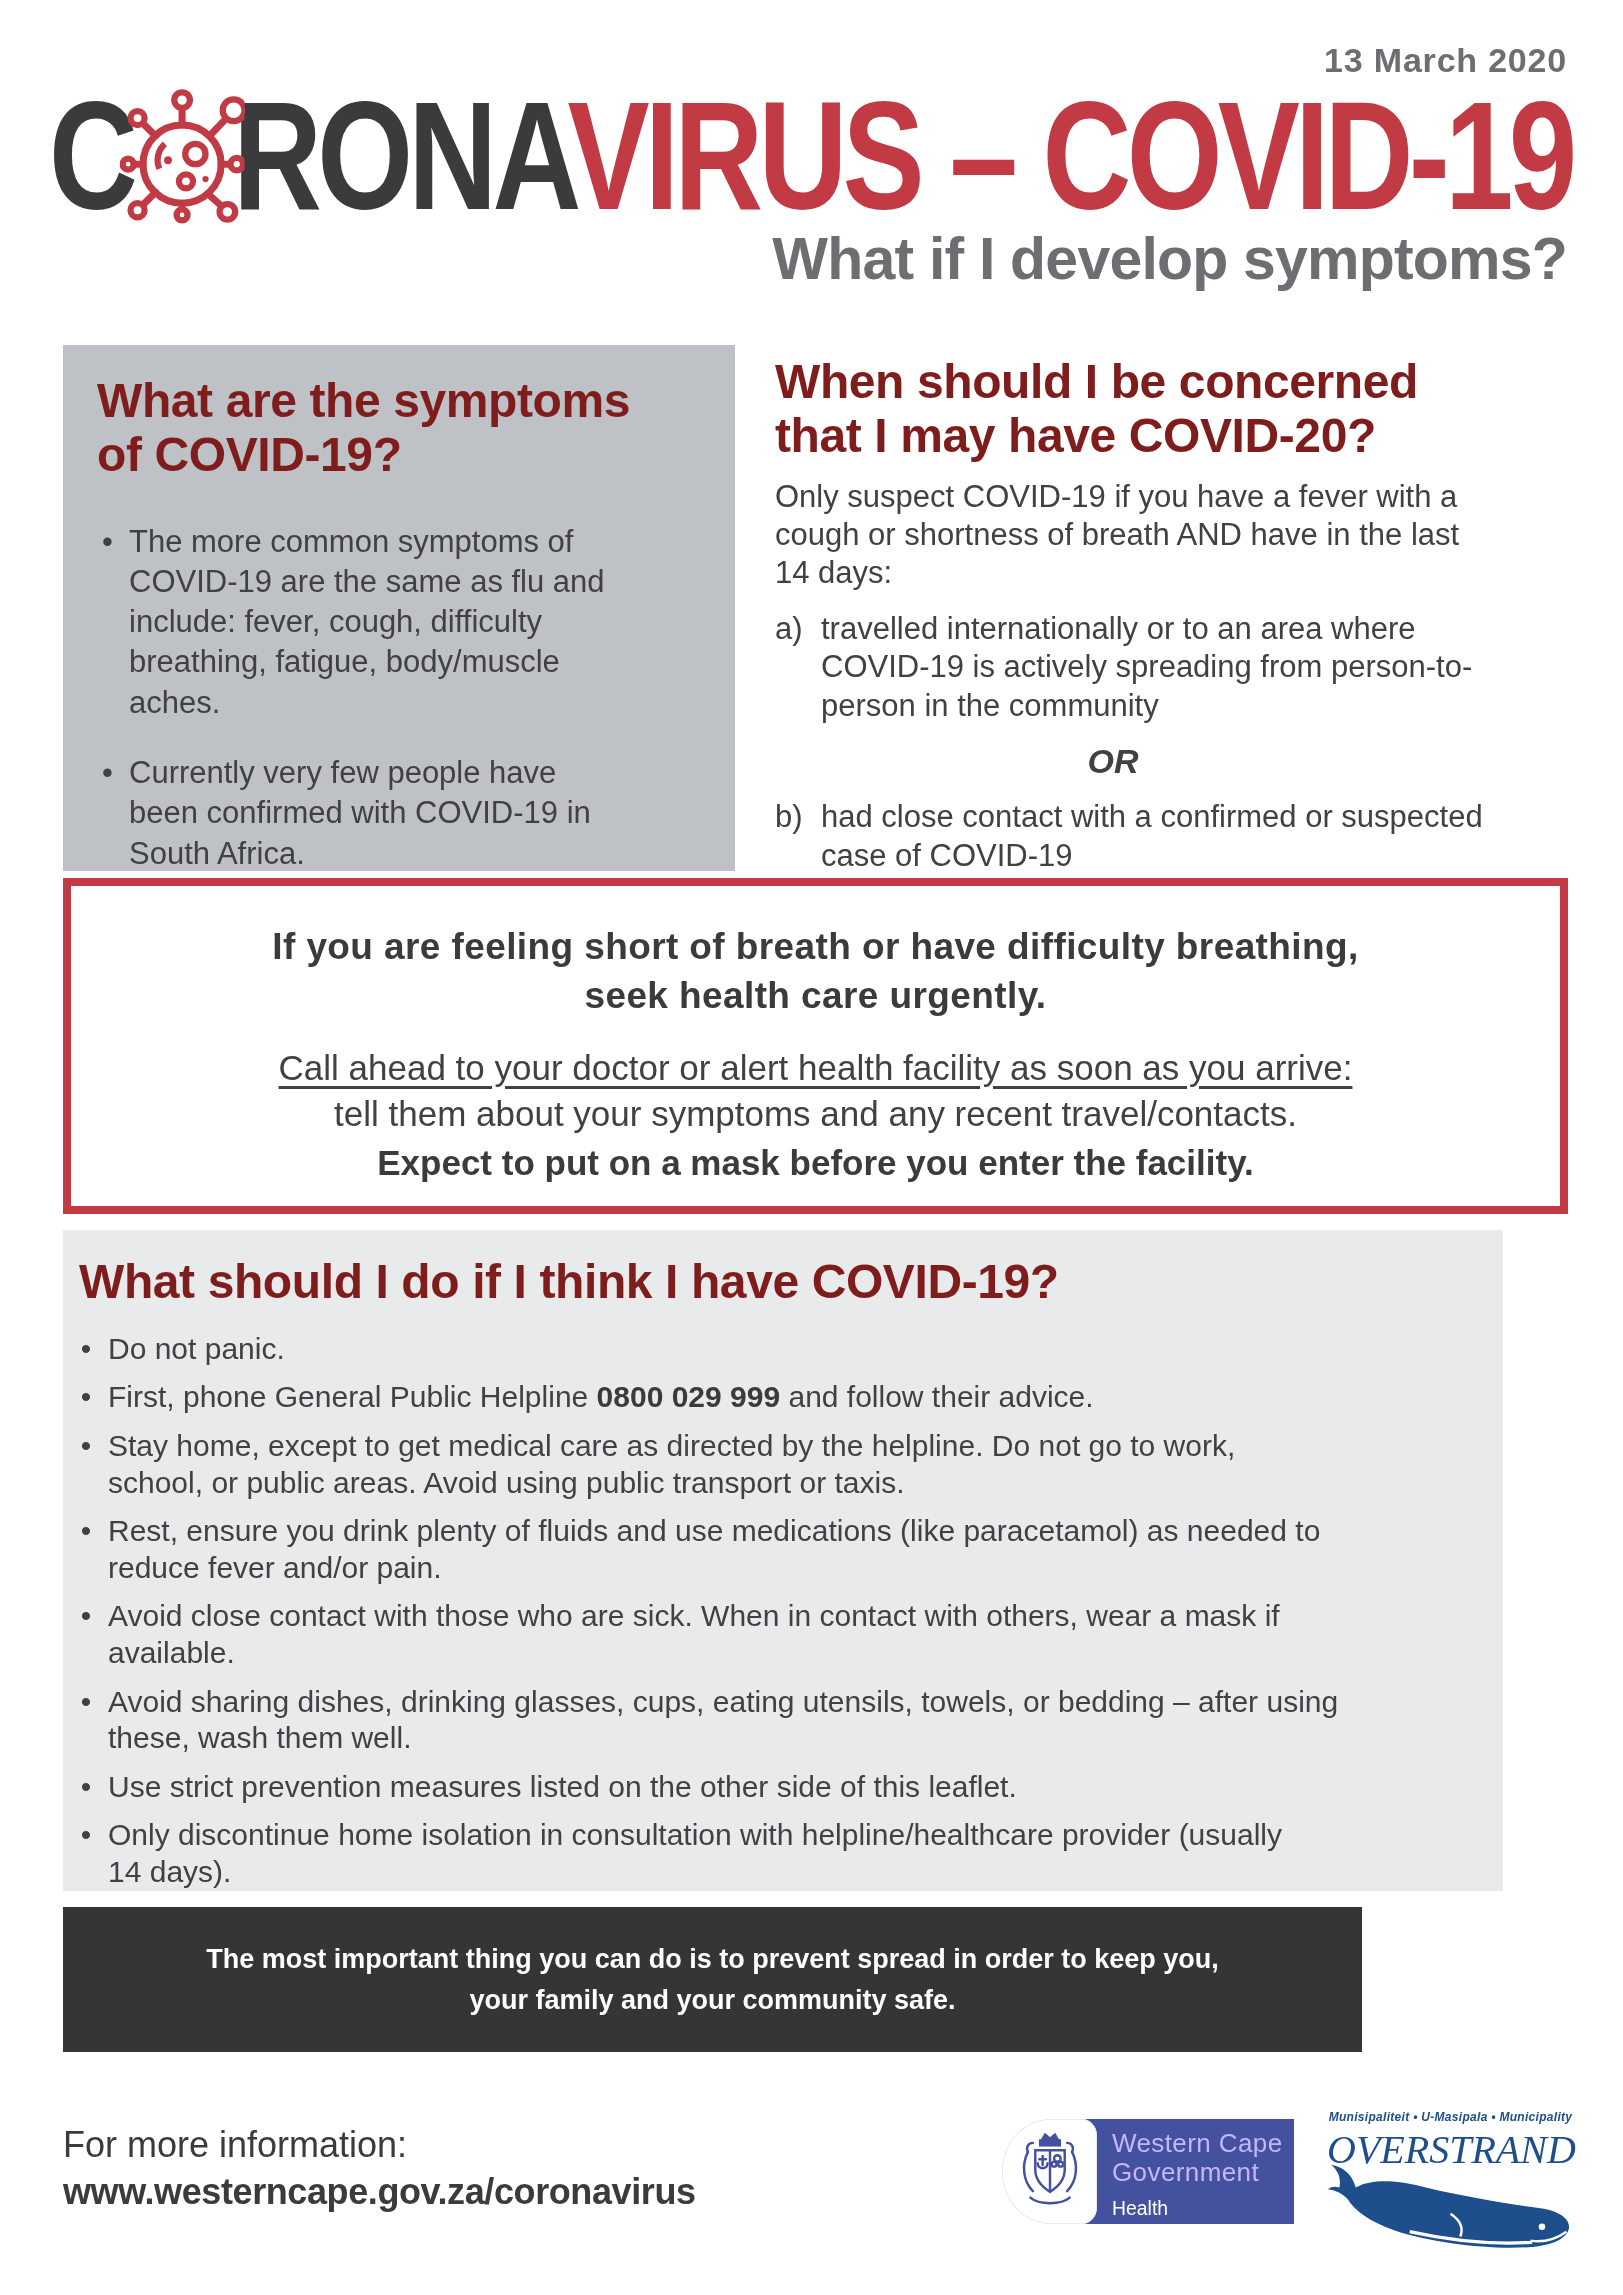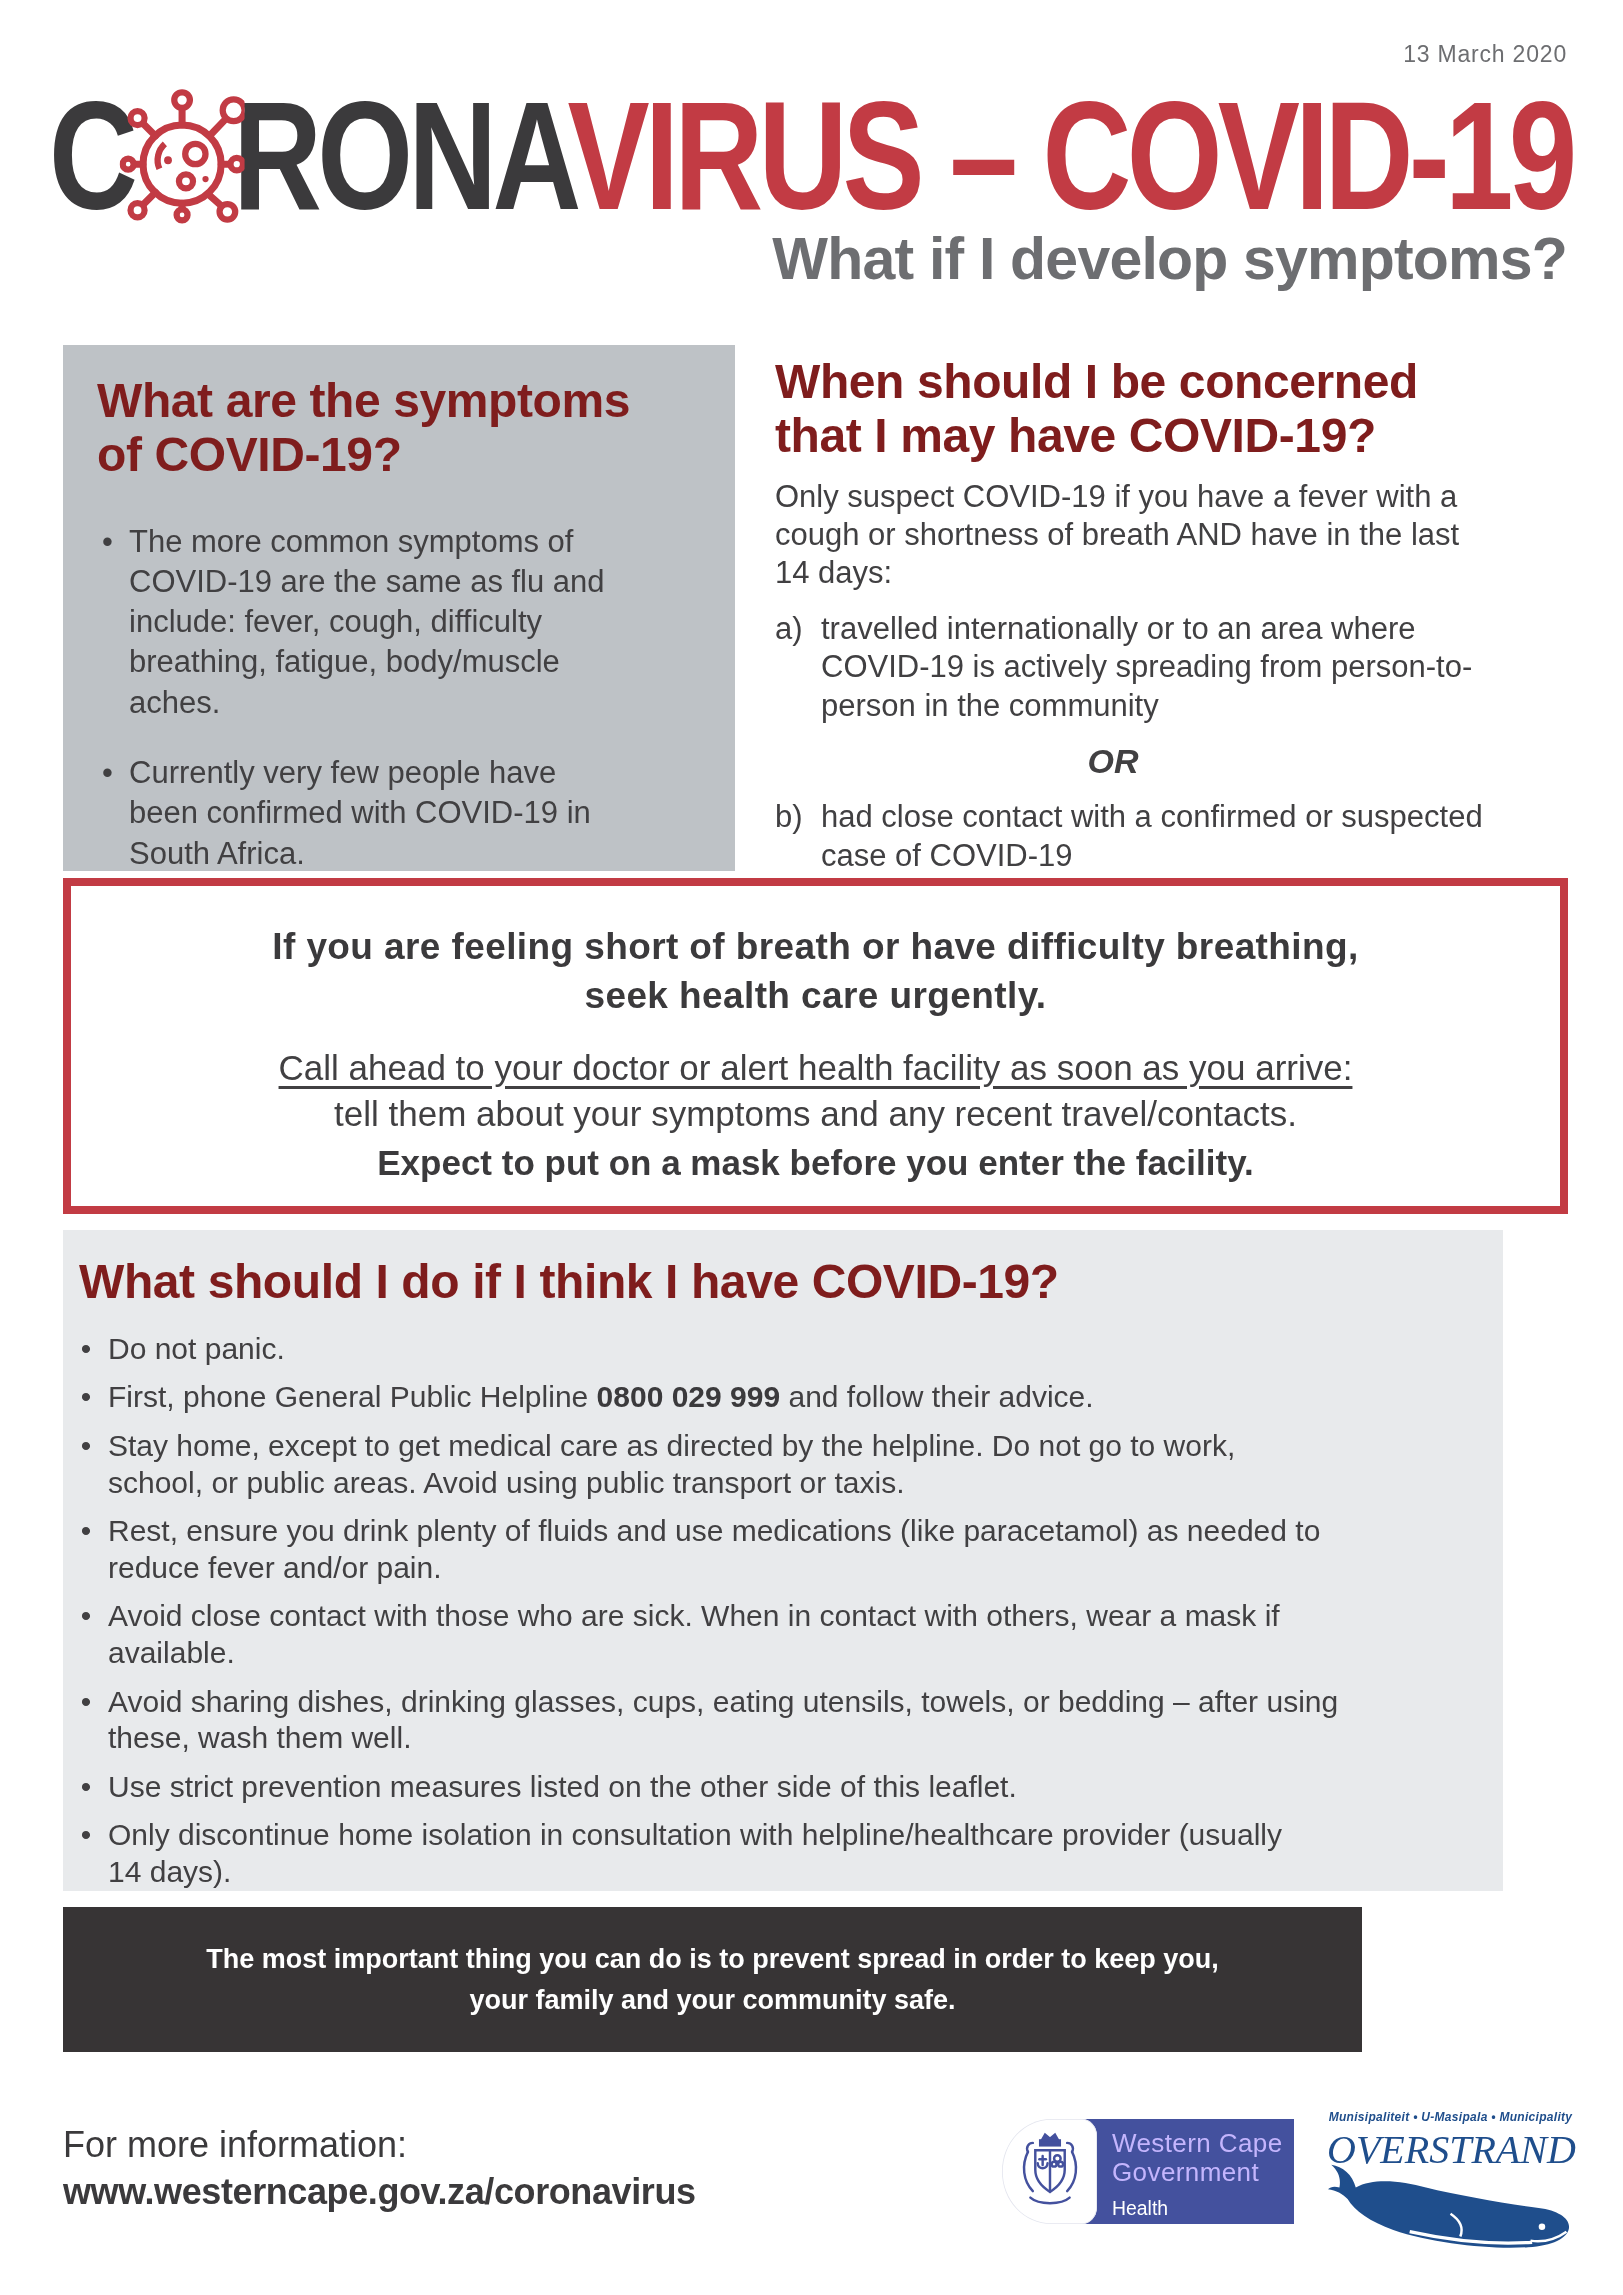--- a/index.html
+++ b/index.html
@@ -3,21 +3,21 @@
 <meta charset="utf-8">
 <style>
   html,body { margin:0; padding:0; background:#ffffff; }
   .page {
     position:relative; width:1623px; height:2295px; background:#ffffff;
     overflow:hidden; font-family:"Liberation Sans", sans-serif; color:#414042;
   }
   .pre-line { white-space:pre-line; }
 
   
-  .date { position:absolute; top:41px; right:56px; font-size:23px; font-weight:400; color:#6d6e71; letter-spacing:0.8px; }
+  .date { position:absolute; top:41px; right:56px; font-size:34px; font-weight:700; color:#6d6e71; letter-spacing:0.8px; }
   .title-row {
     position:absolute; top:79px; right:51px; white-space:nowrap;
     font-weight:700; font-size:154px; line-height:1; letter-spacing:-6px;
     transform:scaleX(0.80); transform-origin:100% 50%;
   }
   .title-dark { color:#3b3a3c; }
   .title-red  { color:#c23b44; }
   .virus-icon-wrap { display:inline-block; width:125px; height:150px; vertical-align:-20px; margin:0 1.7px 0 -1.7px; transform:scaleX(1.25); }
   .subtitle { position:absolute; top:225px; right:56px; font-size:59px; font-weight:700; color:#6d6e71; letter-spacing:-0.8px; }
 
@@ -133,21 +133,21 @@
 breathing, fatigue, body/muscle
 aches.</span></li>
       <li><span class="pre-line">Currently very few people have
 been confirmed with COVID-19 in
 South Africa.</span></li>
     </ul>
   </div>
 
   <div class="concerned">
     <div class="blue-heading pre-line">When should I be concerned
-that I may have COVID-19?</div>
+that I may have COVID-20?</div>
     <div class="concerned-intro pre-line">Only suspect COVID-19 if you have a fever with a
 cough or shortness of breath AND have in the last
 14 days:</div>
     <div class="ab-item"><span class="ab-label">a)</span><span class="pre-line">travelled internationally or to an area where
 COVID-19 is actively spreading from person-to-
 person in the community</span></div>
     <div class="or-label">OR</div>
     <div class="ab-item"><span class="ab-label">b)</span><span class="pre-line">had close contact with a confirmed or suspected
 case of COVID-19</span></div>
   </div>

